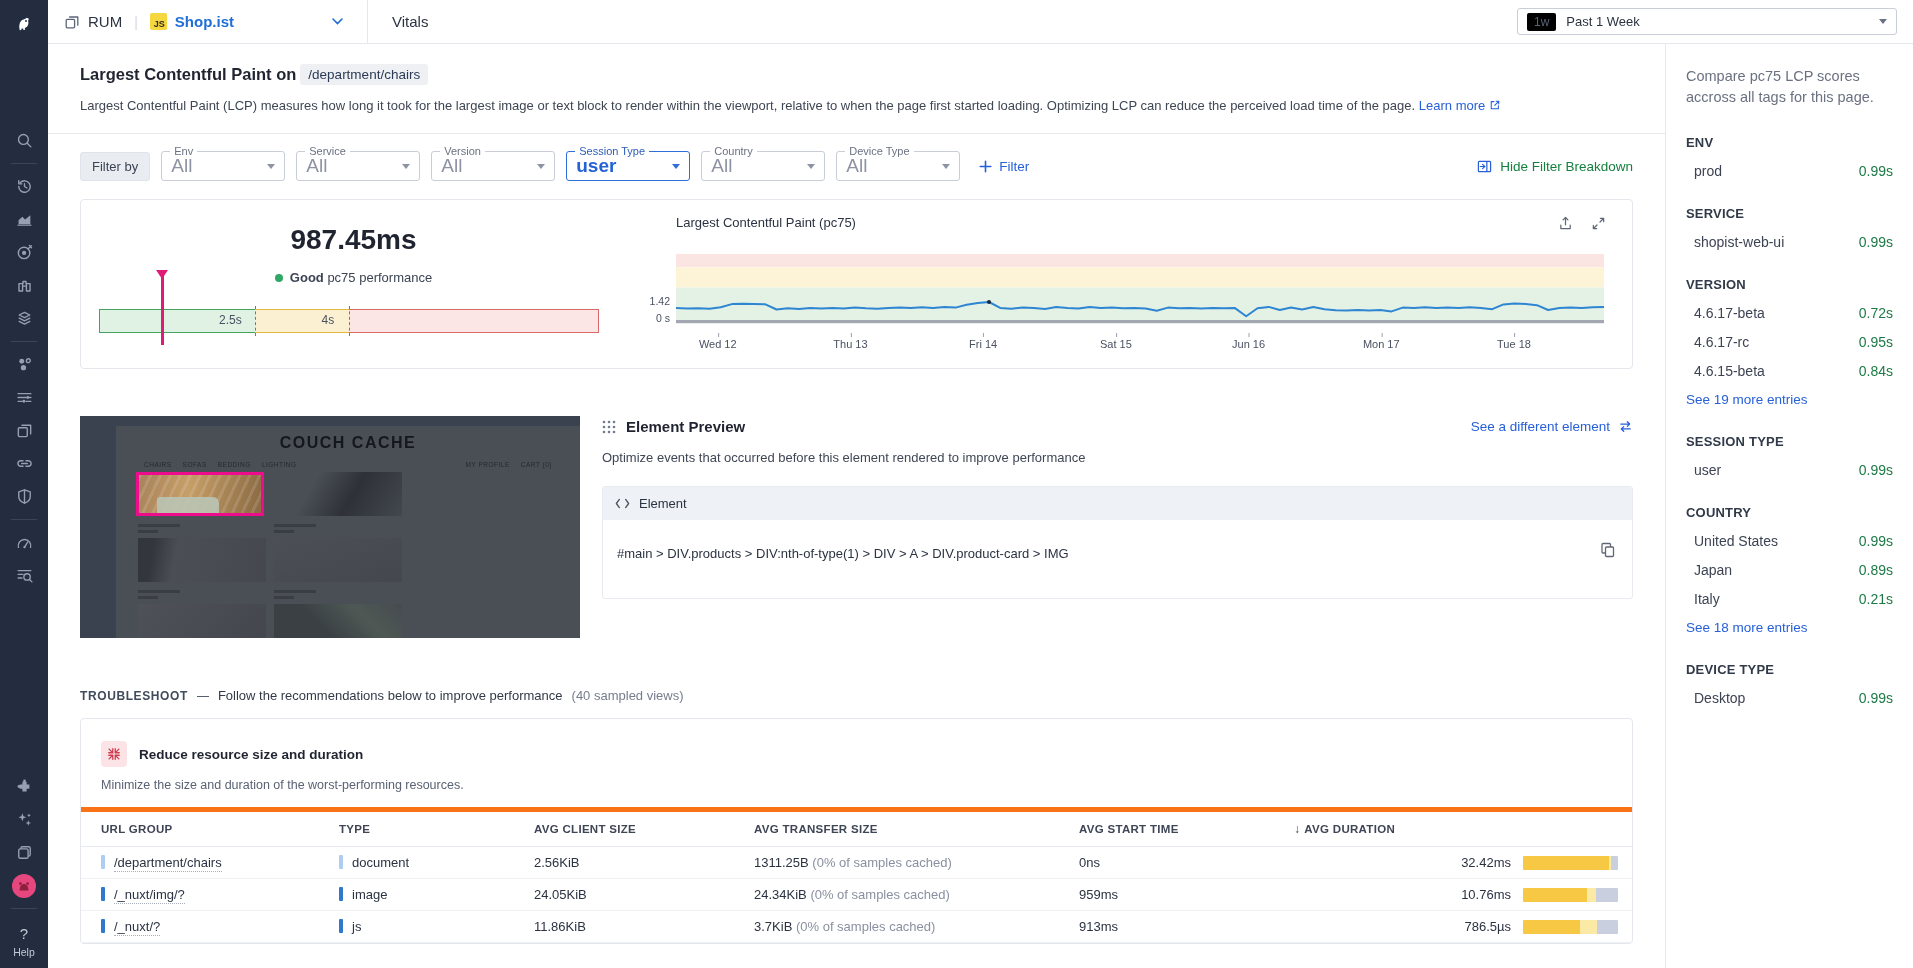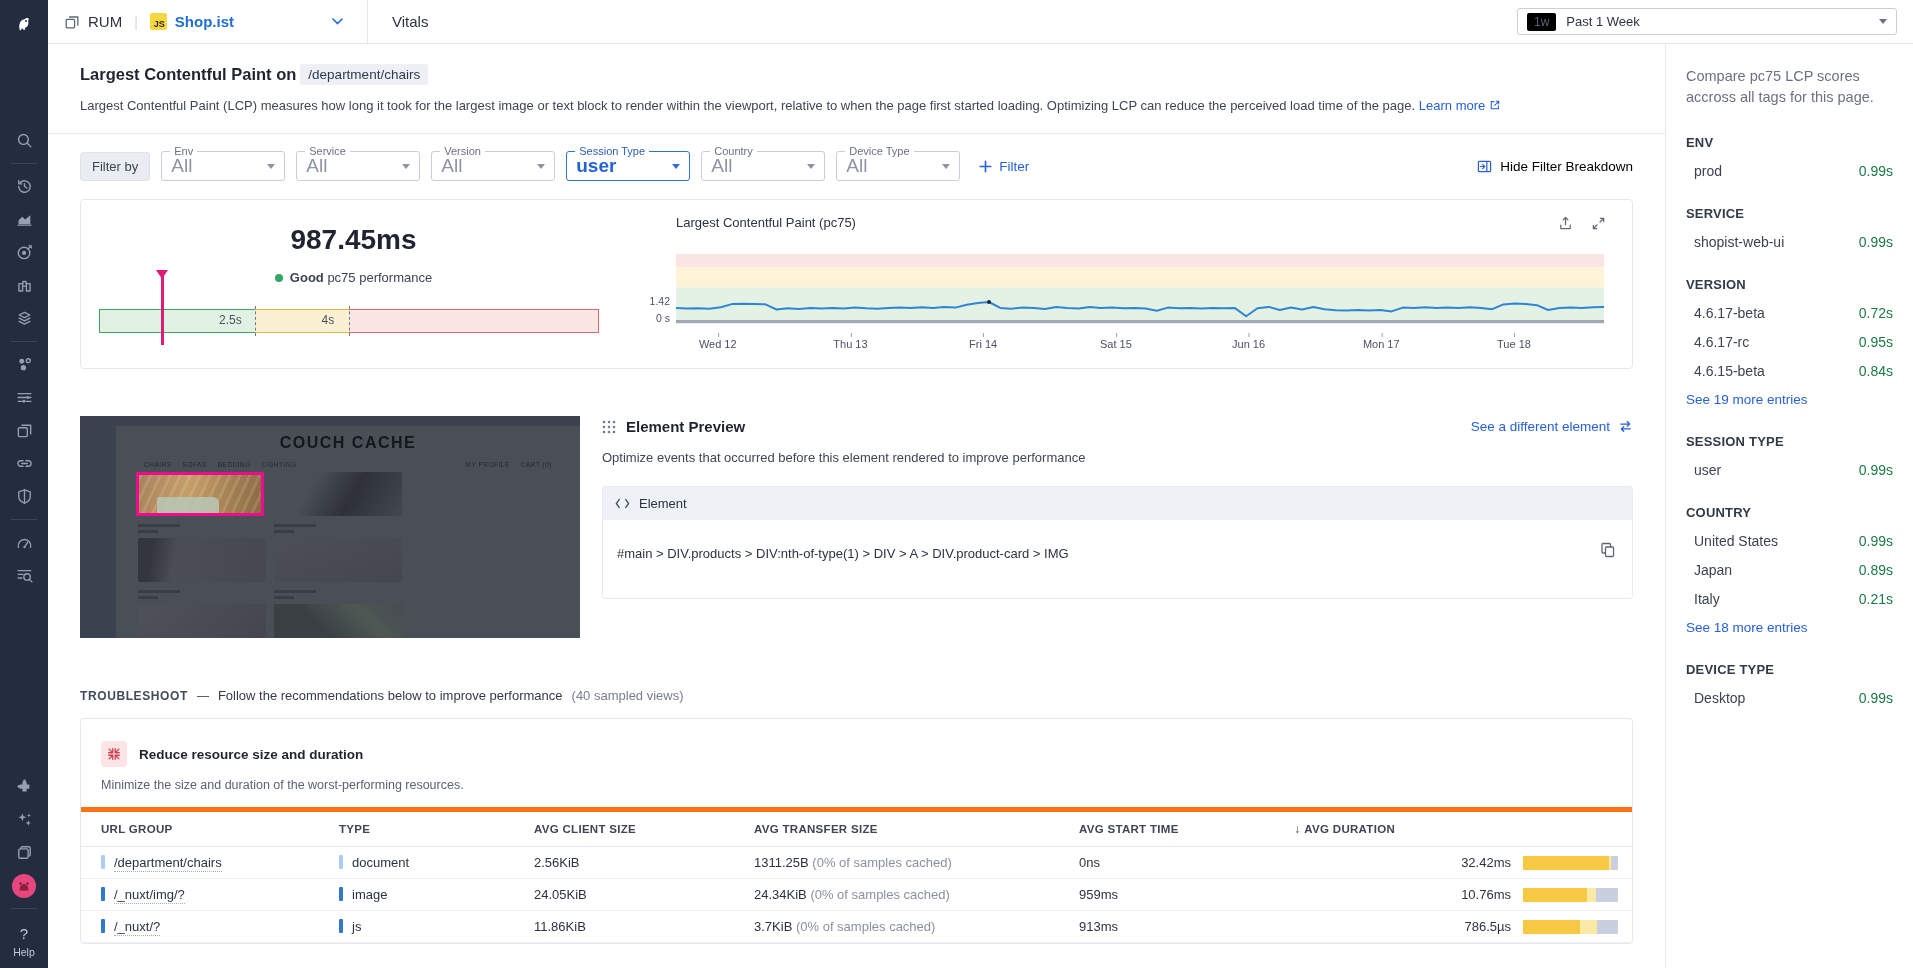--- a/index.html
+++ b/index.html
@@ -65,21 +65,21 @@
   .dd { position:relative; width:124px; height:30px; border:1px solid #c8cdd8; border-radius:3px;
     display:flex; align-items:center; padding:0 9px; cursor:pointer; background:#fff; }
   .dd-label { position:absolute; top:-7px; left:8px; background:#fff; padding:0 4px; font-size:11px; color:#6a7180; }
   .dd-value { font-size:19px; color:#8d93a3; }
   .dd .caret-down { border-top-color:#8d93a3; }
   .dd.active { border:1.5px solid #2f6fd8; }
   .dd.active .dd-label { color:#2d5db8; }
   .dd.active .dd-value { color:#2563d4; font-weight:600; }
   .dd.active .caret-down { border-top-color:#2f6fd8; }
   .add-filter { display:flex; align-items:center; gap:7px; color:#2760d8; font-size:13.5px; margin-left:8px; cursor:pointer; }
-  .hide-breakdown { margin-left:auto; display:flex; align-items:center; gap:8px; color:#000000; font-size:13.5px; cursor:pointer; }
+  .hide-breakdown { margin-left:auto; display:flex; align-items:center; gap:8px; color:#15803d; font-size:13.5px; cursor:pointer; }
 
   
   .score-card { margin:8px 32px 0; border:1px solid #e4e7ec; border-radius:4px; height:170px; display:flex; }
   .score-pane { width:545px; text-align:center; padding-top:24px; position:relative; }
   .score-value { font-size:28px; font-weight:bold; color:#1f2430; }
   .score-status { margin-top:14px; font-size:13px; color:#3c4353; display:flex; align-items:center; justify-content:center; gap:7px; }
   .dot-good { width:8px; height:8px; border-radius:50%; background:#2fa765; }
   .gauge { position:relative; margin:24px 27px 0 18px; height:24px; display:flex; }
   .gseg { height:100%; position:relative; }
   .g-good { width:31.2%; background:#e0f2e4; border:1px solid #44a45f; border-right:none; }

